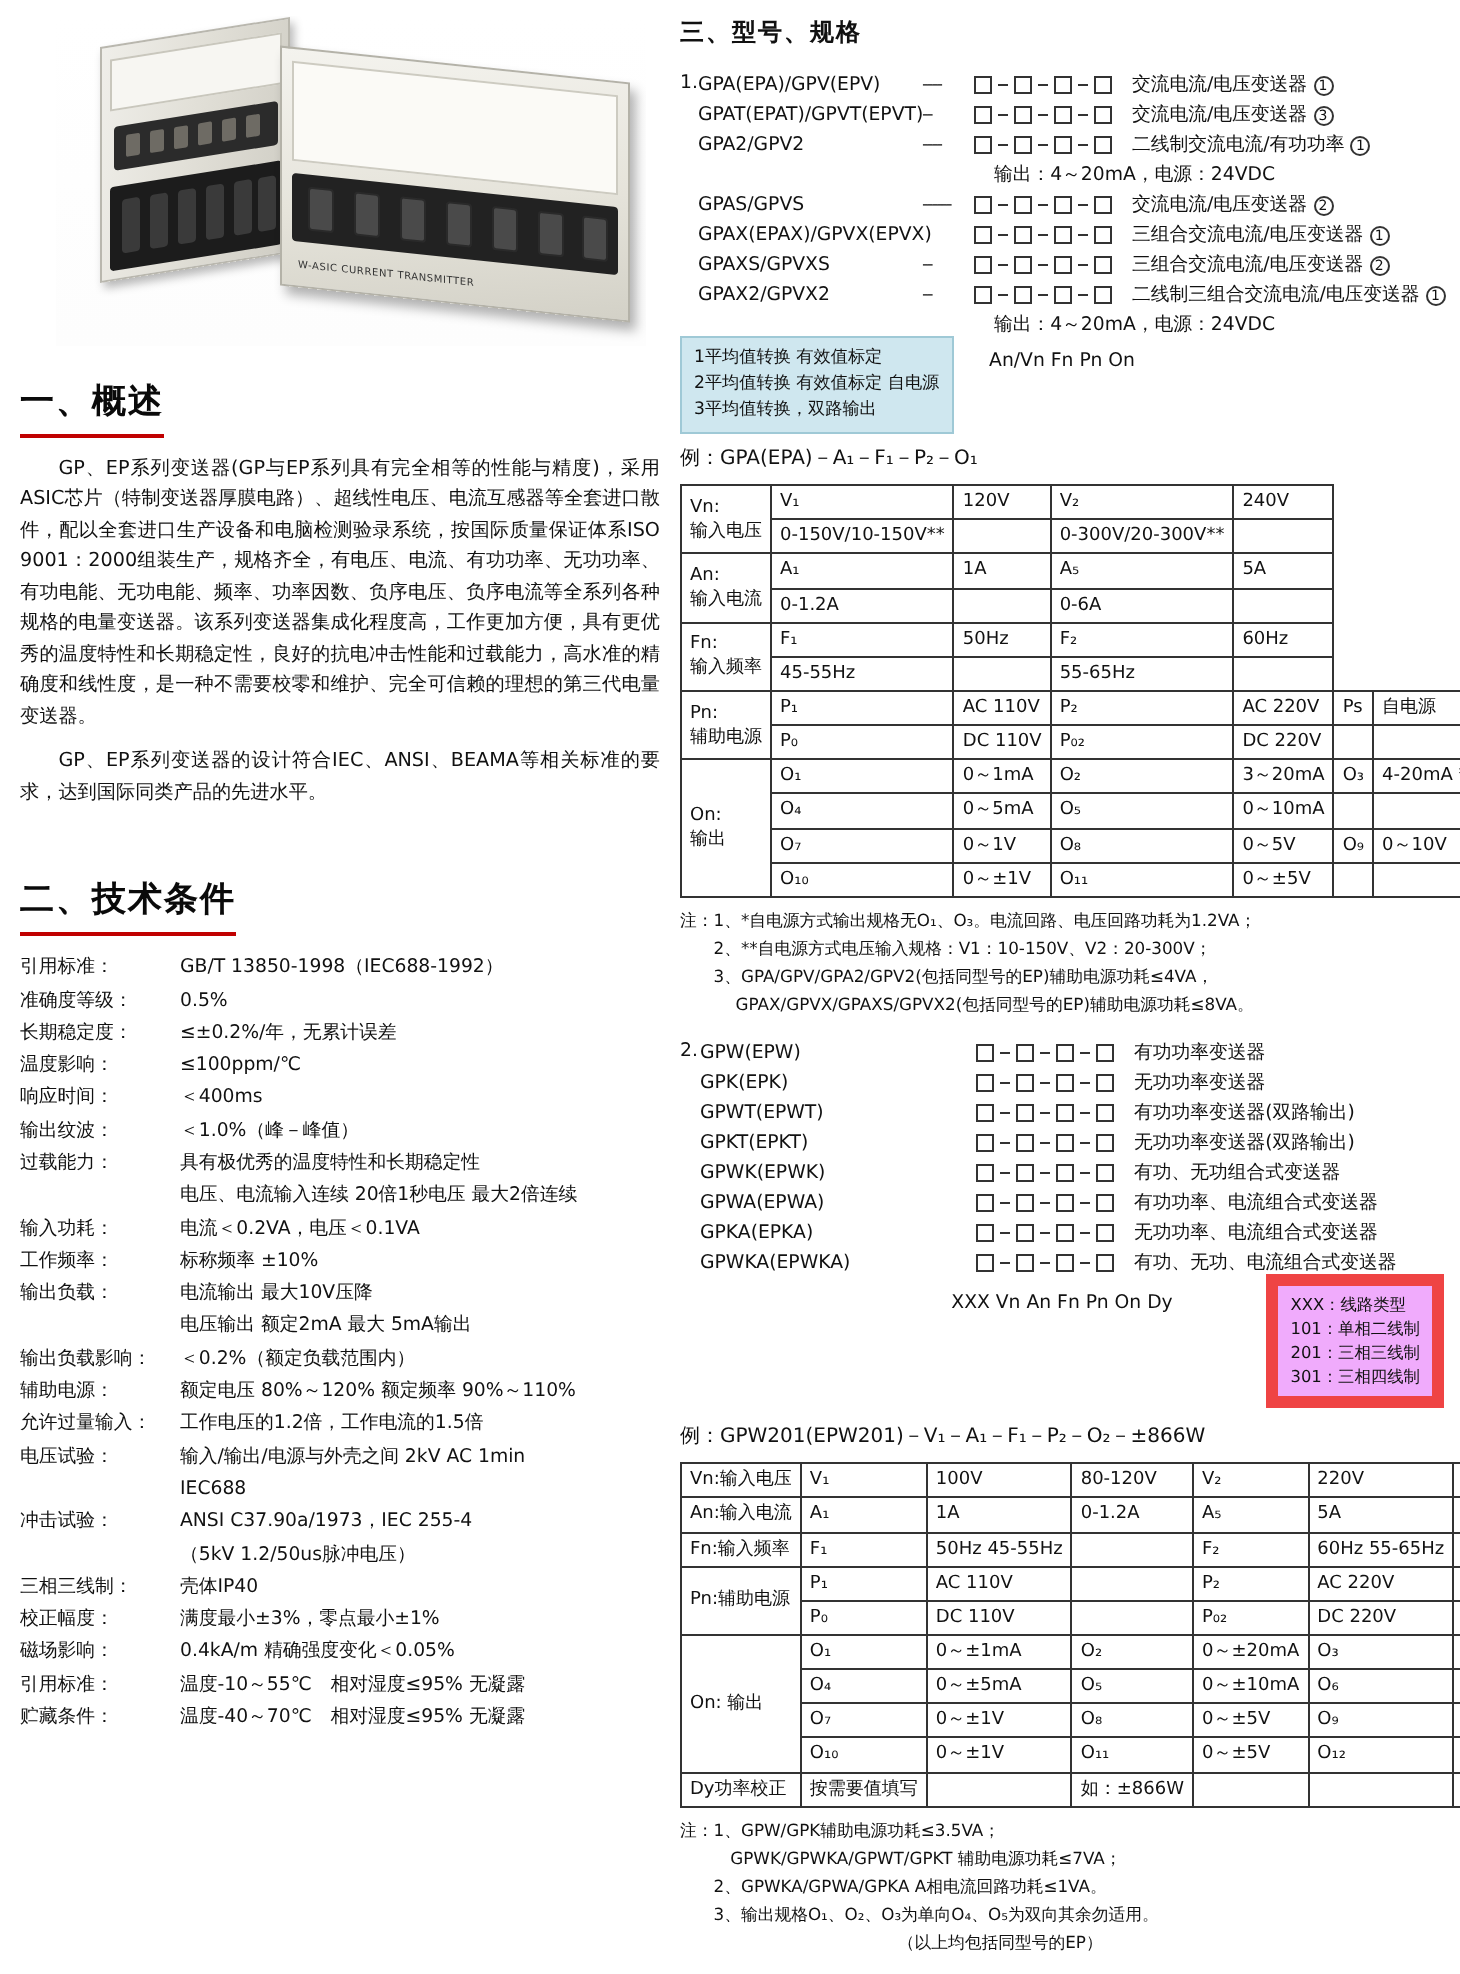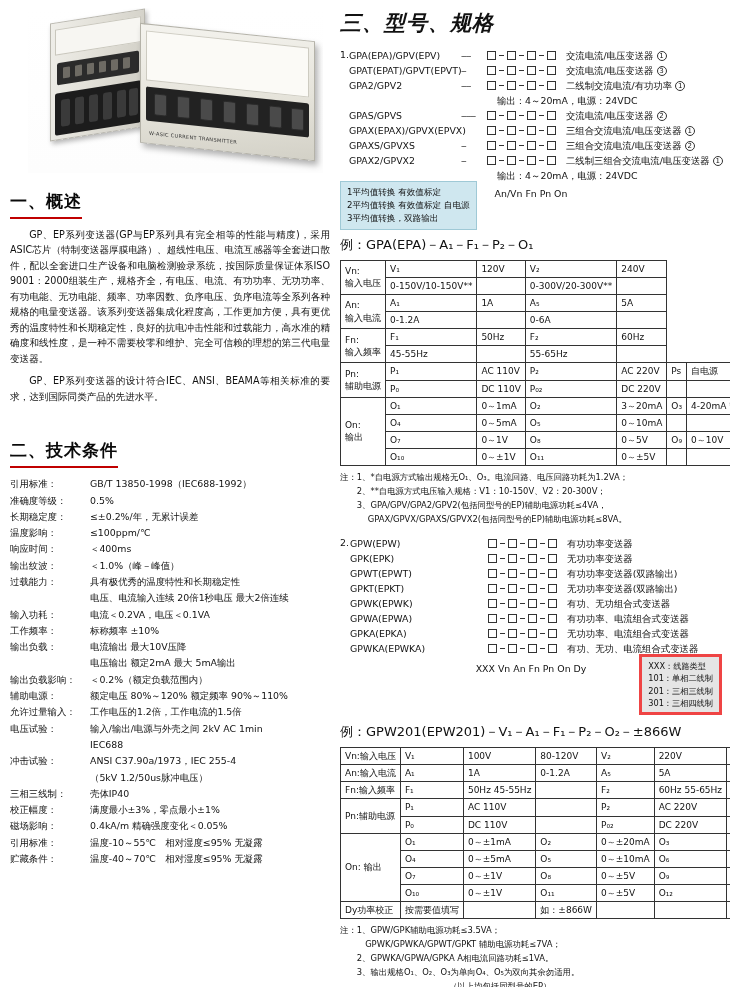--- a/index.html
+++ b/index.html
@@ -71,21 +71,21 @@
     letter-spacing:.3px;
   }
 
   
   .sec-h {
     font-size:17px; font-weight:bold; color:#0a0a0a; margin:16px 0 8px 0;
     letter-spacing:1px;
   }
   .underline-red { border-bottom:2px solid #c00000; padding-bottom:3px; display:inline-block; }
   .sec-h-right {
-    font-size:21px; font-weight:bold; margin:0 0 10px 0; letter-spacing:1px;font-style:italic;
+    font-size:12px; font-weight:bold; margin:0 0 10px 0; letter-spacing:1px;
   }
   p.body {
     margin:0 0 7px 0; text-indent:2em; text-align:justify; font-size:9.6px; line-height:1.62;
   }
 
   
   .spec { width:100%; border-collapse:collapse; font-size:9.4px; }
   .spec td { vertical-align:top; padding:1.1px 0; line-height:1.5; }
   .spec td.k { width:78px; white-space:nowrap; }
   .spec td.v { padding-left:2px; }
@@ -101,24 +101,24 @@
   .mdesc { margin-left:10px; white-space:nowrap; }
   .circ {
     display:inline-block; width:10px; height:10px; border:1px solid #333; border-radius:50%;
     text-align:center; line-height:9px; font-size:7px;
   }
   .note-box {
     background:#cfe7ef; border:1px solid #9fc9d6; padding:4px 6px;
     font-size:8.6px; line-height:1.5;
   }
   .xxx-box {
-    background:#e5e5e5; border:3px solid #ef4444; padding:3px 6px;
+    background:#f0abfc; border:6px solid #ef4444; padding:3px 6px;
     font-size:8.2px; line-height:1.5; color:#111;
   }
-  .fml { font-size:13px; margin:6px 0 5px 0; }
+  .fml { font-size:10px; margin:6px 0 5px 0; }
   .notes { font-size:8.4px; line-height:1.55; margin-top:5px; }
   .notes div { margin-bottom:1px; }
 
   
   table.pt { width:100%; border-collapse:collapse; font-size:9px; }
   table.pt td {
     border:1px solid #333; padding:2px 4px; vertical-align:middle; line-height:1.35;
   }
   table.pt td.lbl { width:64px; white-space:nowrap; }
   .nowrap { white-space:nowrap; }

